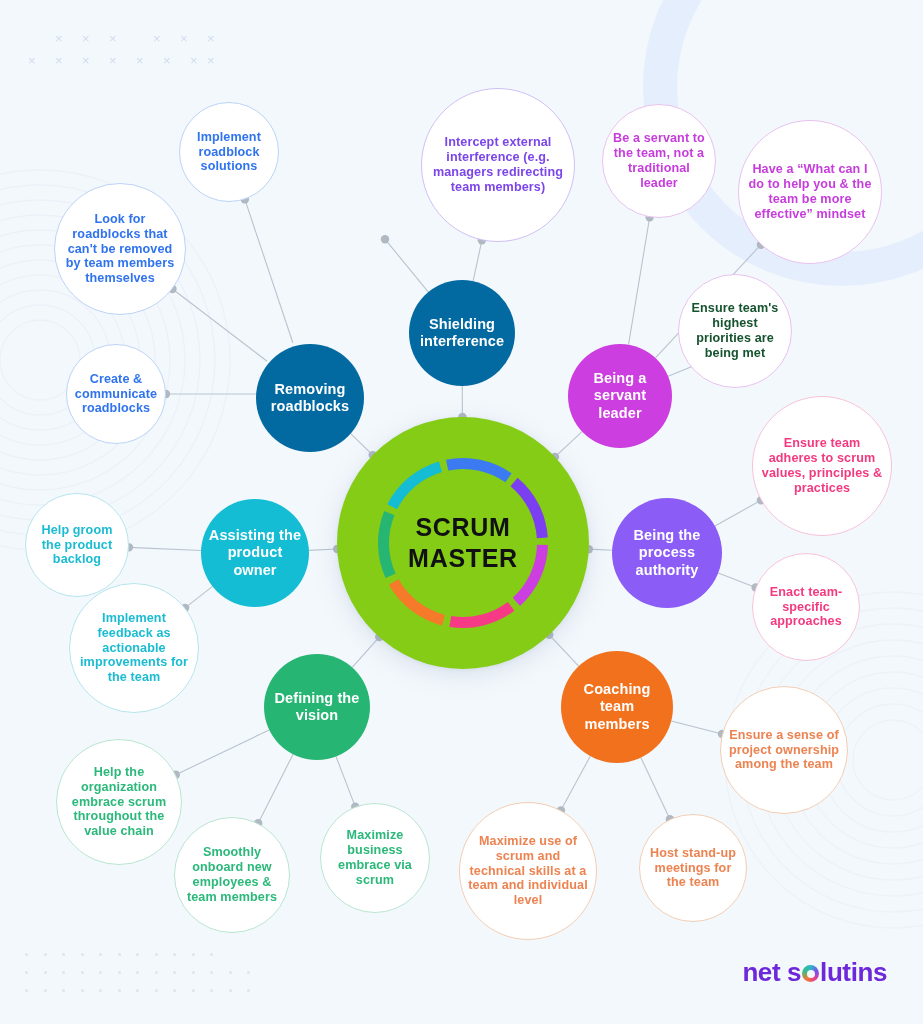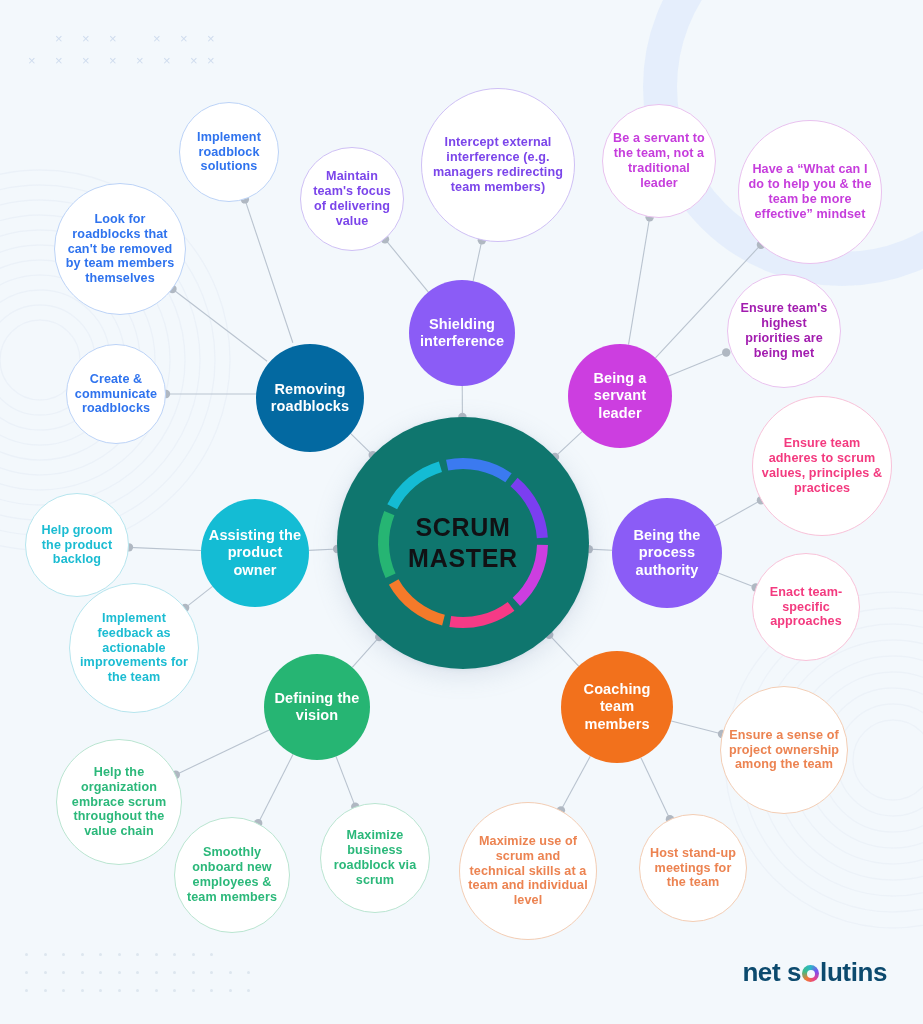--- a/index.html
+++ b/index.html
@@ -43,34 +43,34 @@
     line-height:1.18;
   }
   .hub{color:#fff;}
   .hub .txt{font-size:14.5px;line-height:1.2;}
   .sat{background:#ffffff;}
   .sat .txt{font-size:12.6px;}
 
   
   #center{
     position:absolute;left:337px;top:417px;width:252px;height:252px;
-    border-radius:50%;background:#0f766e;
+    border-radius:50%;background:#84cc16;
     box-shadow:0 6px 26px rgba(120,140,170,.20), 0 1px 4px rgba(120,140,170,.12);
     display:flex;align-items:center;justify-content:center;
   }
   #center svg{position:absolute;left:0;top:0;}
   #center .ctitle{
     position:relative;z-index:3;text-align:center;color:#111114;
     font-size:25px;font-weight:bold;letter-spacing:.7px;line-height:1.26;
   }
 
   
   #logo{
     position:absolute;right:36px;bottom:36px;display:flex;align-items:baseline;
-    font-size:26px;font-weight:bold;color:#0c4a6e;letter-spacing:-.4px;
+    font-size:26px;font-weight:bold;color:#6d28d9;letter-spacing:-.4px;
   }
   #logo .o{
     display:inline-block;width:17px;height:17px;border-radius:50%;
     background:conic-gradient(#2bb7c8,#7c4df0,#e8408a,#f07a32,#3dbb86,#2bb7c8);
     position:relative;margin:0 1px;transform:translateY(1px);
   }
   #logo .o::after{content:"";position:absolute;left:4.5px;top:4.5px;width:8px;height:8px;border-radius:50%;background:#f3f8fc;}
 </style>
 </head>
 <body>
@@ -244,39 +244,36 @@
       </div>
       <div class="node sat" style="left: 179px; top: 102px; width: 100px; height: 100px; border: 1px solid rgb(188, 211, 247); color: rgb(47, 115, 238);">
         <span class="txt">Implement roadblock solutions</span>
       </div>
       <div class="node sat" style="left: 54px; top: 183px; width: 132px; height: 132px; border: 1px solid rgb(188, 211, 247); color: rgb(47, 115, 238);">
         <span class="txt">Look for roadblocks that can't be removed by team members themselves</span>
       </div>
       <div class="node sat" style="left: 66px; top: 344px; width: 100px; height: 100px; border: 1px solid rgb(188, 211, 247); color: rgb(47, 115, 238);">
         <span class="txt">Create &amp; communicate roadblocks</span>
       </div>
-      <div class="node hub" style="left: 409px; top: 280px; width: 106px; height: 106px; background: #8b5cf6;">
+      <div class="node hub" style="left: 409px; top: 280px; width: 106px; height: 106px; background: #0369a1;">
         <span class="txt">Shielding interference</span>
-      </div>
-      <div class="node sat" style="left: 300px; top: 147px; width: 104px; height: 104px; border: 1px solid rgb(207, 192, 245); color: rgb(123, 69, 234);">
-        <span class="txt">Maintain team's focus of delivering value</span>
       </div>
       <div class="node sat" style="left: 421px; top: 88px; width: 154px; height: 154px; border: 1px solid rgb(207, 192, 245); color: rgb(123, 69, 234);">
         <span class="txt">Intercept external interference (e.g. managers redirecting team members)</span>
       </div>
       <div class="node hub" style="left: 568px; top: 344px; width: 104px; height: 104px; background: rgb(204, 62, 224);">
         <span class="txt">Being a servant leader</span>
       </div>
       <div class="node sat" style="left: 602px; top: 104px; width: 114px; height: 114px; border: 1px solid rgb(233, 194, 239); color: rgb(198, 61, 220);">
         <span class="txt">Be a servant to the team, not a traditional leader</span>
       </div>
       <div class="node sat" style="left: 738px; top: 120px; width: 144px; height: 144px; border: 1px solid rgb(233, 194, 239); color: rgb(198, 61, 220);">
         <span class="txt">Have a “What can I do to help you &amp; the team be more effective” mindset</span>
       </div>
-      <div class="node sat" style="left: 727px; top: 274px; width: 114px; height: 114px; border: 1px solid rgb(233, 194, 239); color: #a21caf;">
+      <div class="node sat" style="left: 678px; top: 274px; width: 114px; height: 114px; border: 1px solid rgb(233, 194, 239); color: #14532d;">
         <span class="txt">Ensure team's highest priorities are being met</span>
       </div>
       <div class="node hub" style="left: 612px; top: 498px; width: 110px; height: 110px; background: #8b5cf6;">
         <span class="txt">Being the process authority</span>
       </div>
       <div class="node sat" style="left: 752px; top: 396px; width: 140px; height: 140px; border: 1px solid rgb(248, 194, 217); color: rgb(243, 58, 127);">
         <span class="txt">Ensure team adheres to scrum values, principles &amp; practices</span>
       </div>
       <div class="node sat" style="left: 752px; top: 553px; width: 108px; height: 108px; border: 1px solid rgb(248, 194, 217); color: rgb(243, 58, 127);">
         <span class="txt">Enact team-specific approaches</span>
@@ -296,21 +293,21 @@
       <div class="node hub" style="left: 264px; top: 654px; width: 106px; height: 106px; background: rgb(38, 181, 115);">
         <span class="txt">Defining the vision</span>
       </div>
       <div class="node sat" style="left: 56px; top: 739px; width: 126px; height: 126px; border: 1px solid rgb(186, 229, 209); color: rgb(43, 184, 122);">
         <span class="txt">Help the organization embrace scrum throughout the value chain</span>
       </div>
       <div class="node sat" style="left: 174px; top: 817px; width: 116px; height: 116px; border: 1px solid rgb(186, 229, 209); color: rgb(43, 184, 122);">
         <span class="txt">Smoothly onboard new employees &amp; team members</span>
       </div>
       <div class="node sat" style="left: 320px; top: 803px; width: 110px; height: 110px; border: 1px solid rgb(186, 229, 209); color: rgb(43, 184, 122);">
-        <span class="txt">Maximize business roadblock via scrum</span>
+        <span class="txt">Maximize business embrace via scrum</span>
       </div>
       <div class="node hub" style="left: 201px; top: 499px; width: 108px; height: 108px; background: rgb(20, 188, 212);">
         <span class="txt">Assisting the product owner</span>
       </div>
       <div class="node sat" style="left: 25px; top: 493px; width: 104px; height: 104px; border: 1px solid rgb(182, 229, 238); color: rgb(27, 188, 210);">
         <span class="txt">Help groom the product backlog</span>
       </div>
       <div class="node sat" style="left: 69px; top: 583px; width: 130px; height: 130px; border: 1px solid rgb(182, 229, 238); color: rgb(27, 188, 210);">
         <span class="txt">Implement feedback as actionable improvements for the team</span>
       </div>

